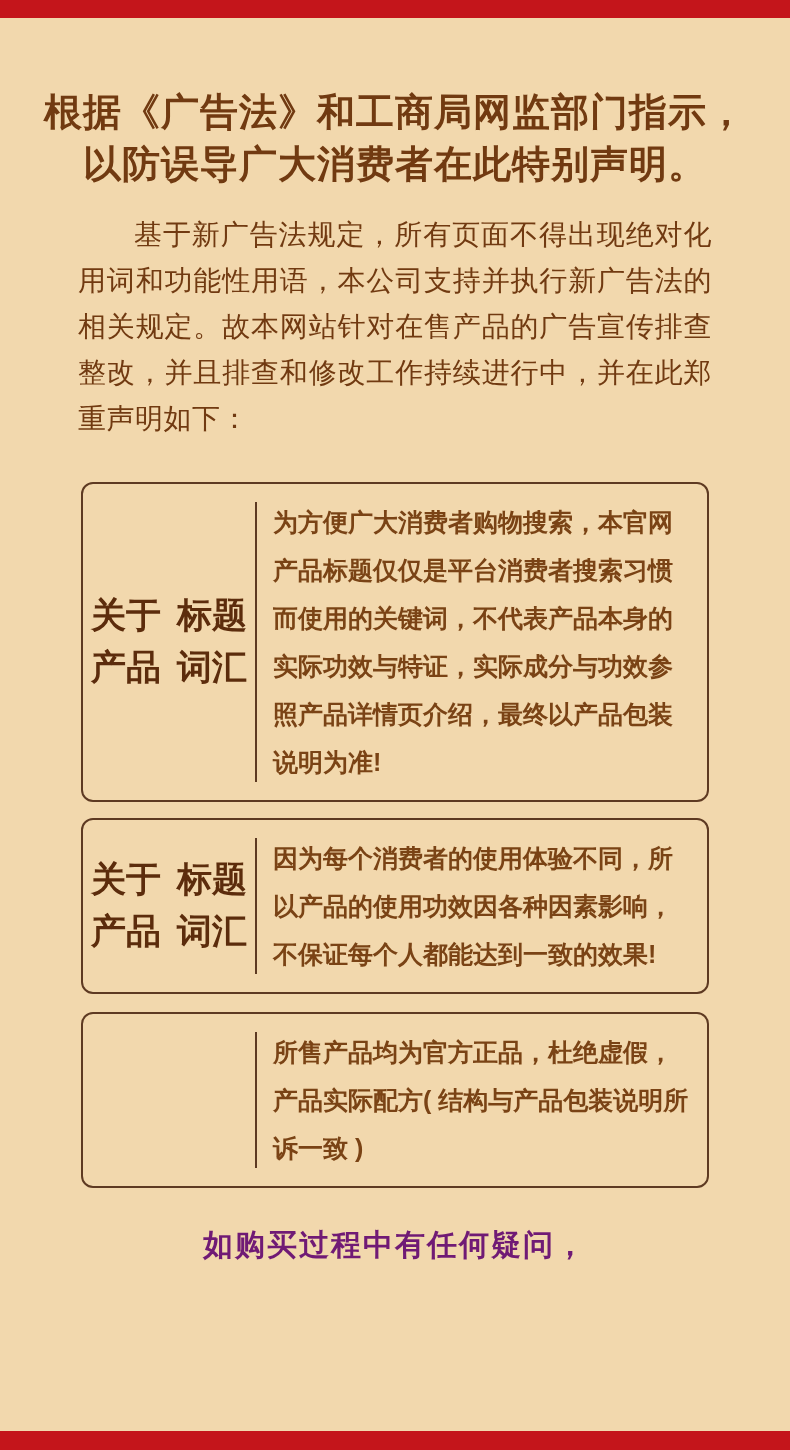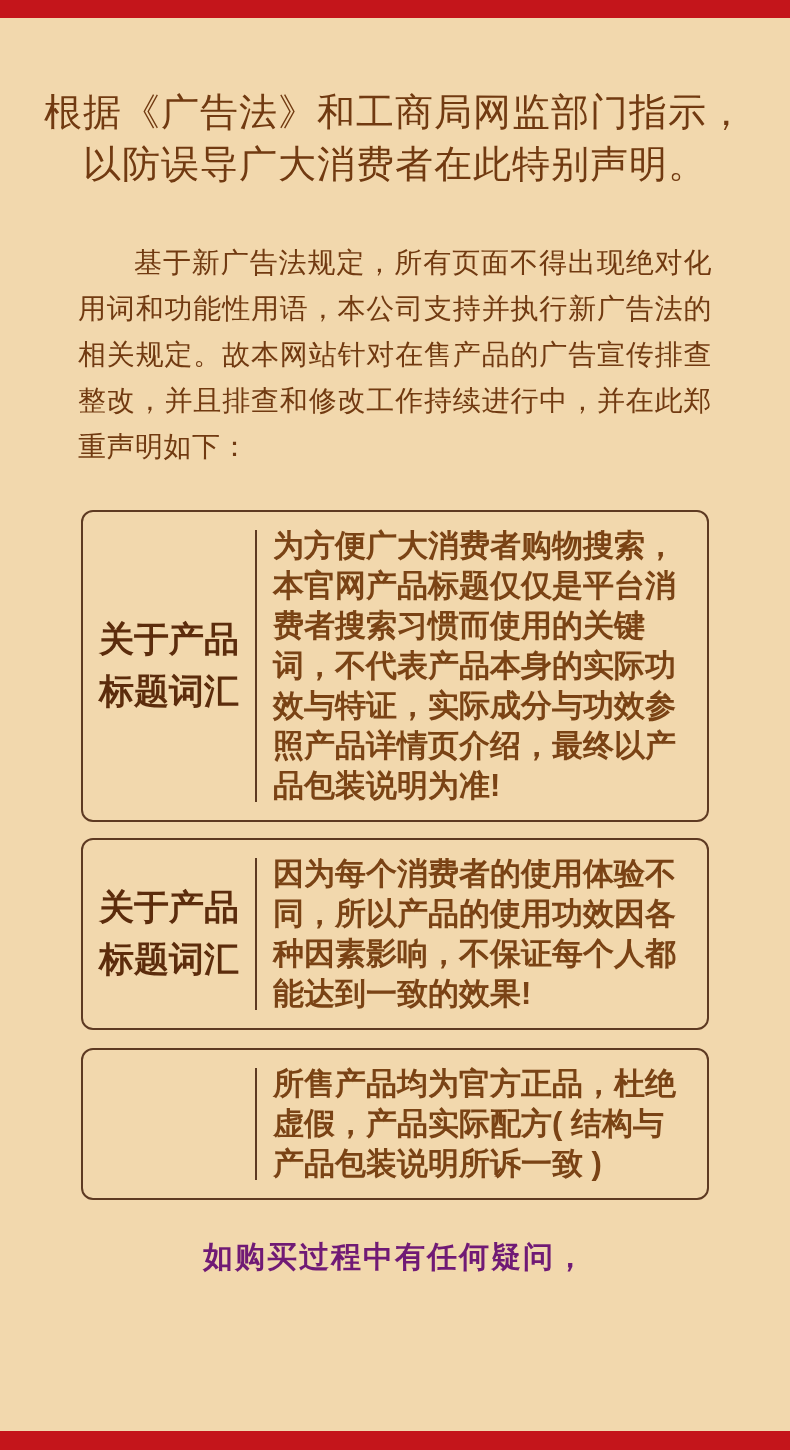--- a/index.html
+++ b/index.html
@@ -19,62 +19,62 @@
     background: #c4151b;
   }
   .red-bar.top { top: 0; height: 18px; }
   .red-bar.bottom { bottom: 0; height: 19px; }
 
   .title {
     margin: 0;
     padding-top: 86px;
     text-align: center;
     font-size: 38px;
-    font-weight: normal;
+    font-weight: bold;
     line-height: 52px;
     color: #713a11;
     letter-spacing: 1px;
   }
 
   .paragraphs {
     width: 634px;
     margin: 0 auto;
   }
   .para {
     margin: 0;
     margin-top: 34px;
     font-size: 28px;
     line-height: 46px;
     color: #713a11;
     text-align: justify;
     text-indent: 2em;
     letter-spacing: 0.5px;
   }
-  .para.first { margin-top: 50px; }
+  .para.first { margin-top: 22px; }
 
   .boxes { width: 628px; margin: 0 auto; }
   .notice-box {
     box-sizing: border-box;
     width: 628px;
     border: 2px solid #5e3a22;
     border-radius: 12px;
     background: transparent;
     display: flex;
     align-items: stretch;
     margin-top: 16px;
   }
   .notice-box.b1 { margin-top: 40px; min-height: 203px; }
   .notice-box.b2 { margin-top: 16px; min-height: 147px; }
   .notice-box.b3 { margin-top: 18px; min-height: 141px; }
 
   .box-label {
     width: 172px;
     flex: 0 0 172px;
     display: flex;
-    flex-direction: column;
+    flex-direction: row;
     justify-content: center;
     align-items: center;
     text-align: center;
     font-size: 35px;
     font-weight: bold;
     line-height: 52px;
     color: #5c2c0c;
     font-family: "Liberation Serif", "DejaVu Serif", serif;
   }
   .box-divider {
@@ -86,22 +86,22 @@
   .box-body {
     flex: 1 1 auto;
     display: flex;
     align-items: center;
     padding: 14px 18px 14px 16px;
   }
   .box-text {
     margin: 0;
     font-family: "Liberation Sans", "DejaVu Sans", sans-serif;
     font-weight: bold;
-    font-size: 31px;
-    line-height: 40px;
+    font-size: 25px;
+    line-height: 48px;
     color: #7a4315;
     text-align: left;
   }
 
   .footer {
     margin: 0;
     margin-top: 34px;
     text-align: center;
     font-size: 30px;
     font-weight: bold;

